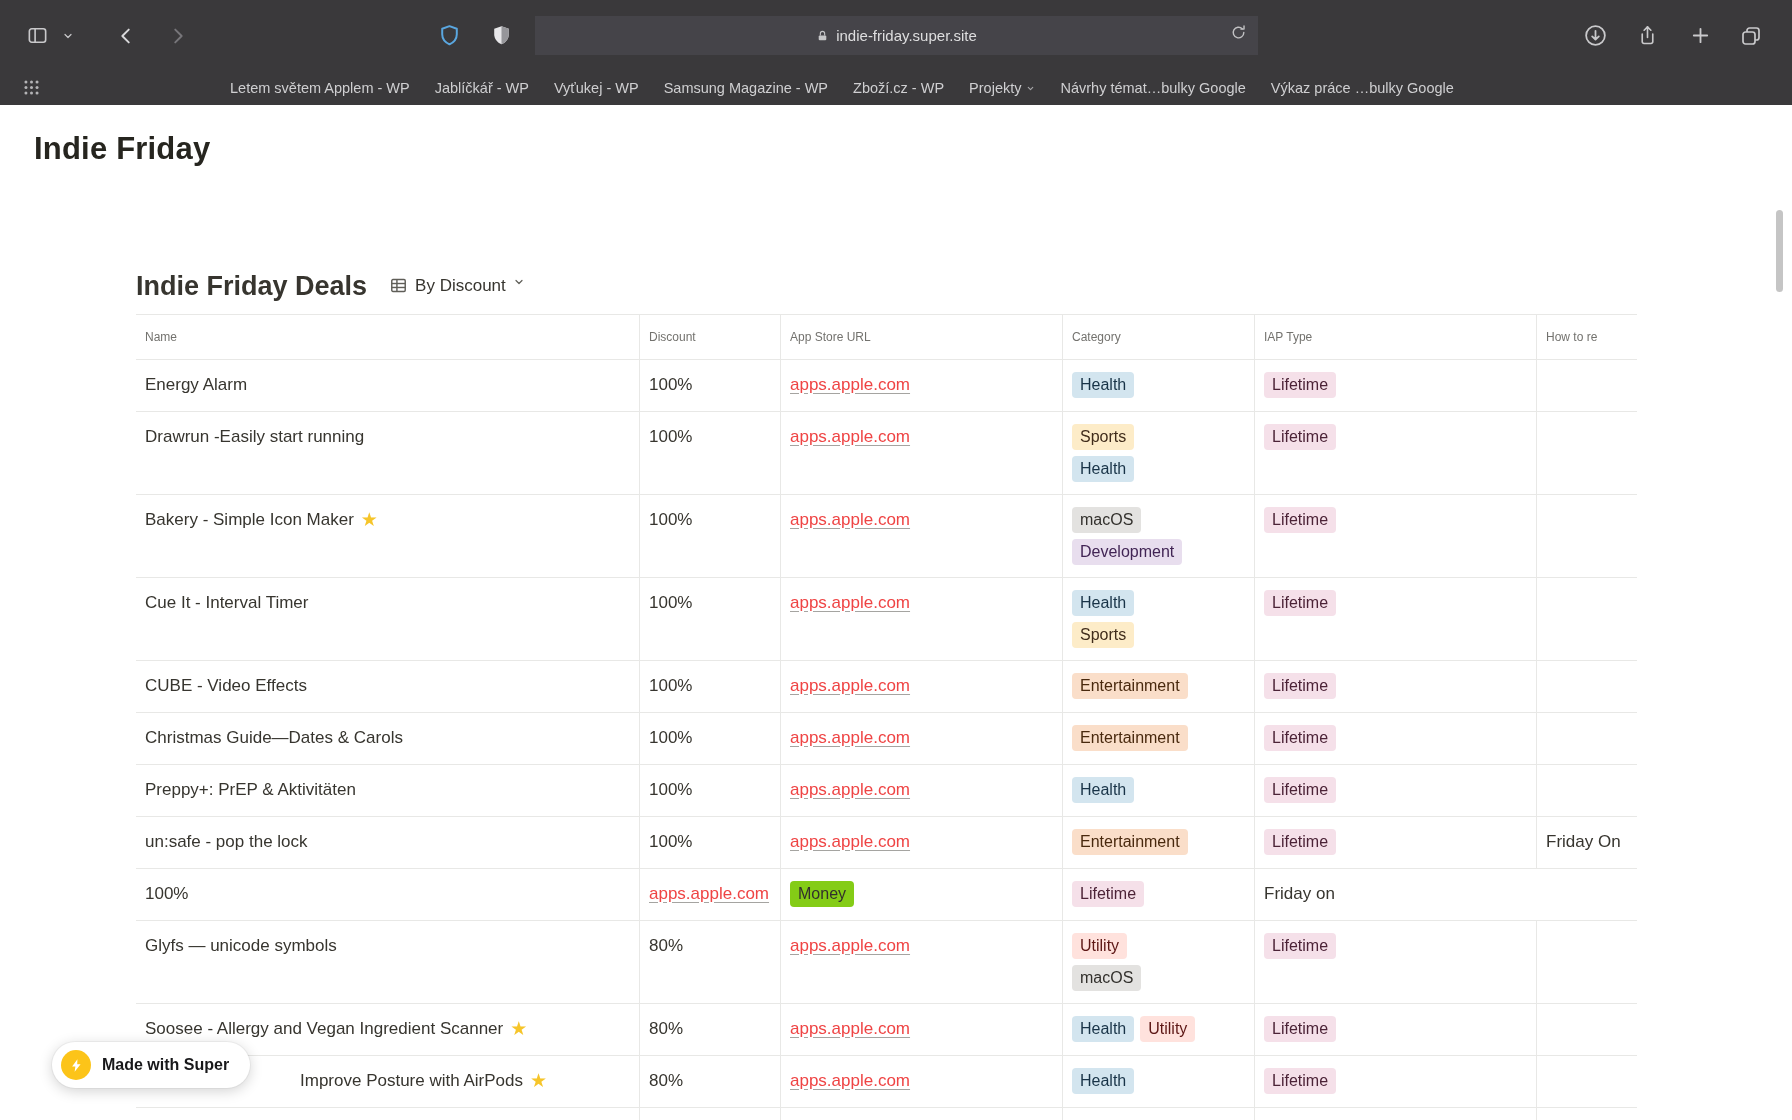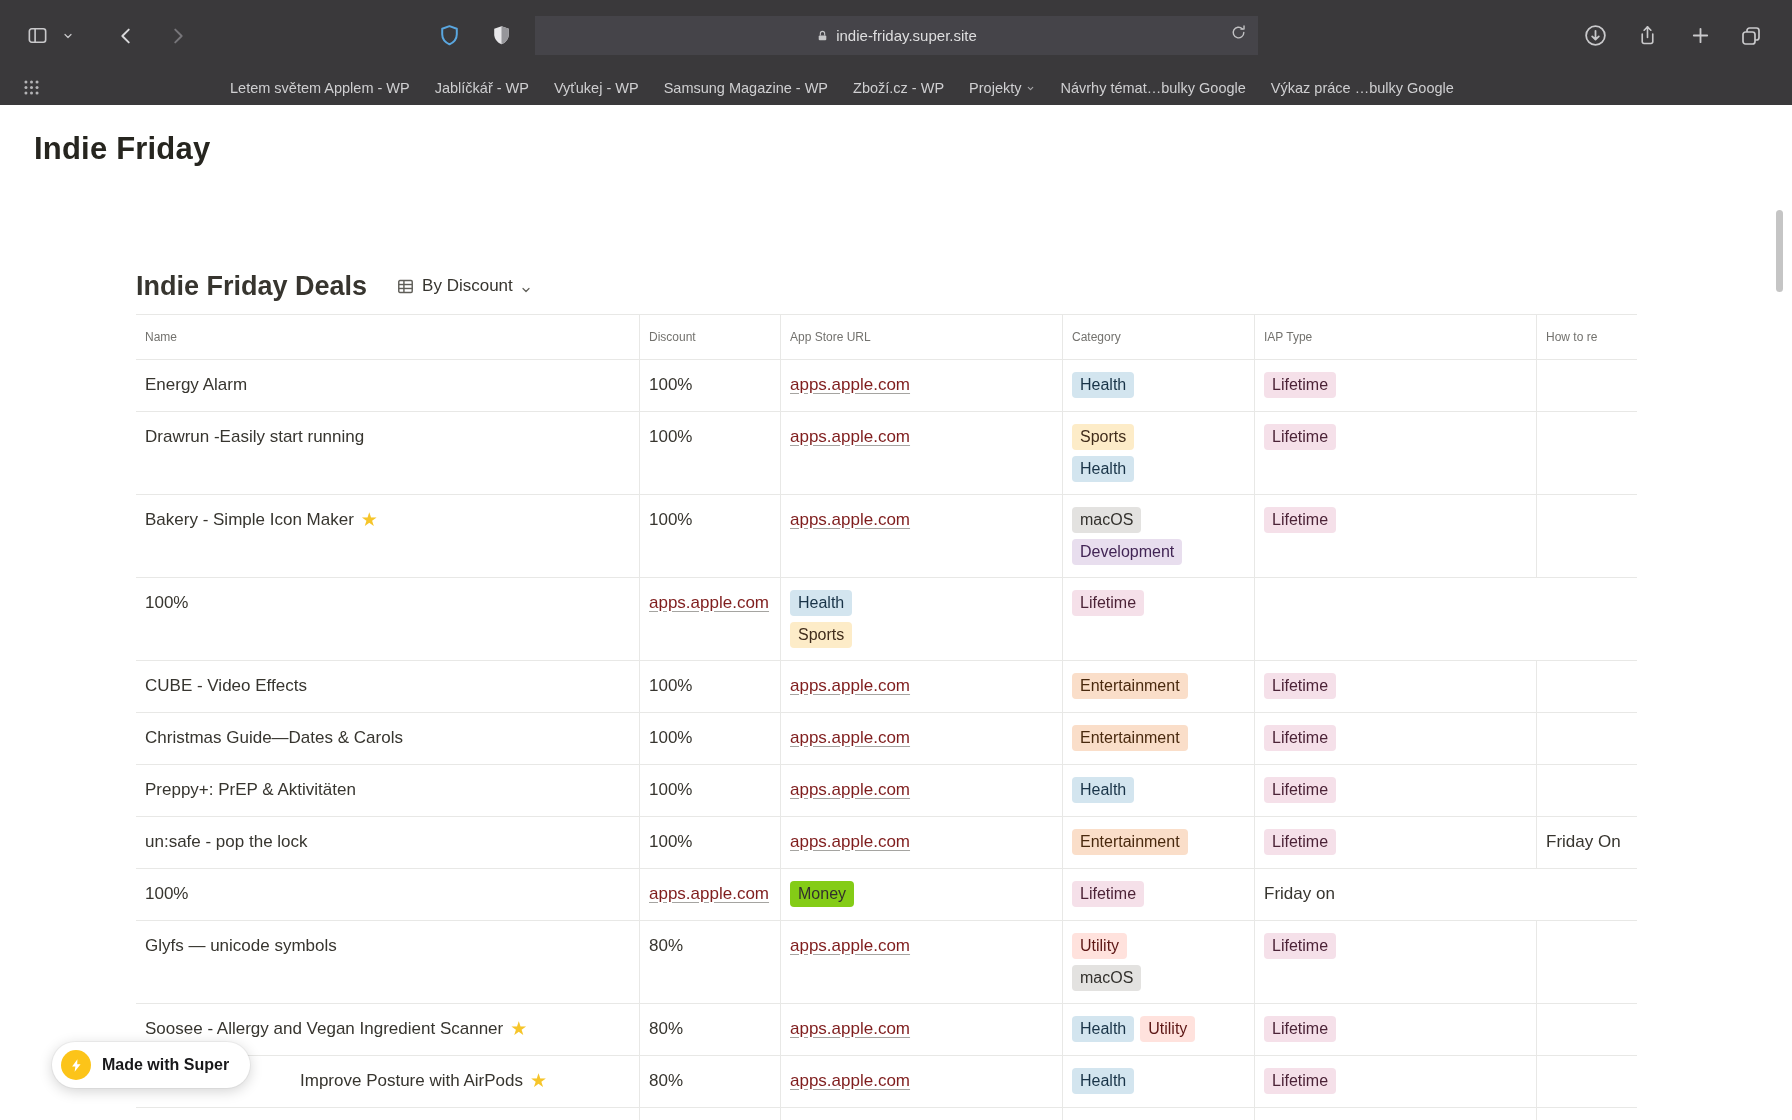--- a/index.html
+++ b/index.html
@@ -22,43 +22,43 @@
   .bm-grid { position: absolute; left: 22px; top: 7px; color: #b4b4b6; }
   .bm-list { position: absolute; left: 230px; top: 0; height: 34px; display: flex; align-items: center; gap: 25px; }
   .bookmark-item { display: flex; align-items: center; gap: 5px; color: #cfcfd1; font-size: 14.5px; white-space: nowrap; }
   .bookmark-item svg { display: block; color: #a7a7a9; }
 
   
   .page { position: absolute; top: 105px; left: 0; width: 1792px; height: 1015px; background: #fff; overflow: hidden; }
   .site-title { position: absolute; left: 34px; top: 26px; font-size: 31px; font-weight: 700; color: #26251f; letter-spacing: .2px; }
 
   .content { position: absolute; left: 136px; top: 162px; width: 1501px; }
-  .collection-header { display: flex; align-items: center; gap: 29px; height: 38px; }
+  .collection-header { display: flex; align-items: center; gap: 22px; height: 38px; }
   .collection-title { font-size: 27px; font-weight: 700; color: #37352f; }
-  .view-switcher { display: flex; align-items: flex-end; gap: 7px; color: #37352f; font-size: 17px; font-weight: 500;
+  .view-switcher { display: flex; align-items: flex-start; gap: 7px; color: #37352f; font-size: 17px; font-weight: 500;
     background: none; border: none; cursor: default; }
   .view-switcher .tbl-icon { color: #5f5e58; display: flex; }
   .view-switcher .chev { color: #5f5e58; display: flex; }
 
   
   .tbl { margin-top: 9px; width: 1501px; color: #37352f; font-size: 17px; }
   .thead { display: grid; grid-template-columns: 504px 141px 282px 192px 282px 100px;
     border-top: 1px solid #e8e8e6; border-bottom: 1px solid #e8e8e6; height: 46px; }
   .th { display: flex; align-items: center; padding: 0 9px; border-right: 1px solid #e8e8e6;
     color: #73726e; font-size: 12px; font-weight: 400; overflow: hidden; white-space: nowrap; }
   .th:last-child { border-right: none; }
   .tr { display: grid; grid-template-columns: 504px 141px 282px 192px 282px 100px; border-bottom: 1px solid #e8e8e6; }
   .cell { padding: 12px 9px; border-right: 1px solid #e8e8e6; min-height: 51px; overflow: hidden; }
   .cell:last-child { border-right: none; }
   .name-cell { display: flex; align-items: flex-start; gap: 7px; white-space: nowrap; }
   .name-cell.occluded { padding-left: 164px; }
   .name-text { line-height: 25px; }
   .star { color: #f6c52a; font-size: 19px; line-height: 25px; }
   .num { line-height: 25px; }
-  .link { color: #7f1d1d; line-height: 25px; text-decoration: underline;
+  .link { color: #ef4444; line-height: 25px; text-decoration: underline;
     text-decoration-color: rgba(55,53,47,.45); text-underline-offset: 3px; }
   .tags { display: flex; flex-wrap: wrap; gap: 6px; align-items: flex-start; }
   .tags.stacked { flex-direction: column; }
   .tag { display: inline-block; border-radius: 4px; padding: 3px 8px; font-size: 16px; line-height: 20px; white-space: nowrap; }
   .how-text { line-height: 25px; white-space: nowrap; }
 
   
   .made-badge { position: absolute; left: 52px; top: 937px; height: 46px; background: #fff; border-radius: 24px;
     display: flex; align-items: center; gap: 11px; padding: 0 21px 0 9px;
     box-shadow: 0 3px 14px rgba(0,0,0,.18), 0 0 0 1px rgba(0,0,0,.04); z-index: 20; }
@@ -285,20 +285,23 @@
               </div>
             </div>
             <div class="cell">
               <div class="tags">
                 <span class="tag" style="background: rgb(245, 224, 233); color: rgb(76, 35, 55);">Lifetime</span>
               </div>
             </div>
             <div class="cell"><span class="how-text"></span></div>
           </div>
           <div class="tr">
+            <div class="cell name-cell">
+              <span class="name-text">Cue It - Interval Timer</span>
+            </div>
             <div class="cell"><span class="num">100%</span></div>
             <div class="cell"><a class="link" href="#">apps.apple.com</a></div>
             <div class="cell">
               <div class="tags stacked">
                 <span class="tag" style="background: rgb(211, 229, 239); color: rgb(24, 51, 71);">Health</span>
                 <span class="tag" style="background: rgb(253, 236, 200); color: rgb(64, 44, 27);">Sports</span>
               </div>
             </div>
             <div class="cell">
               <div class="tags">

